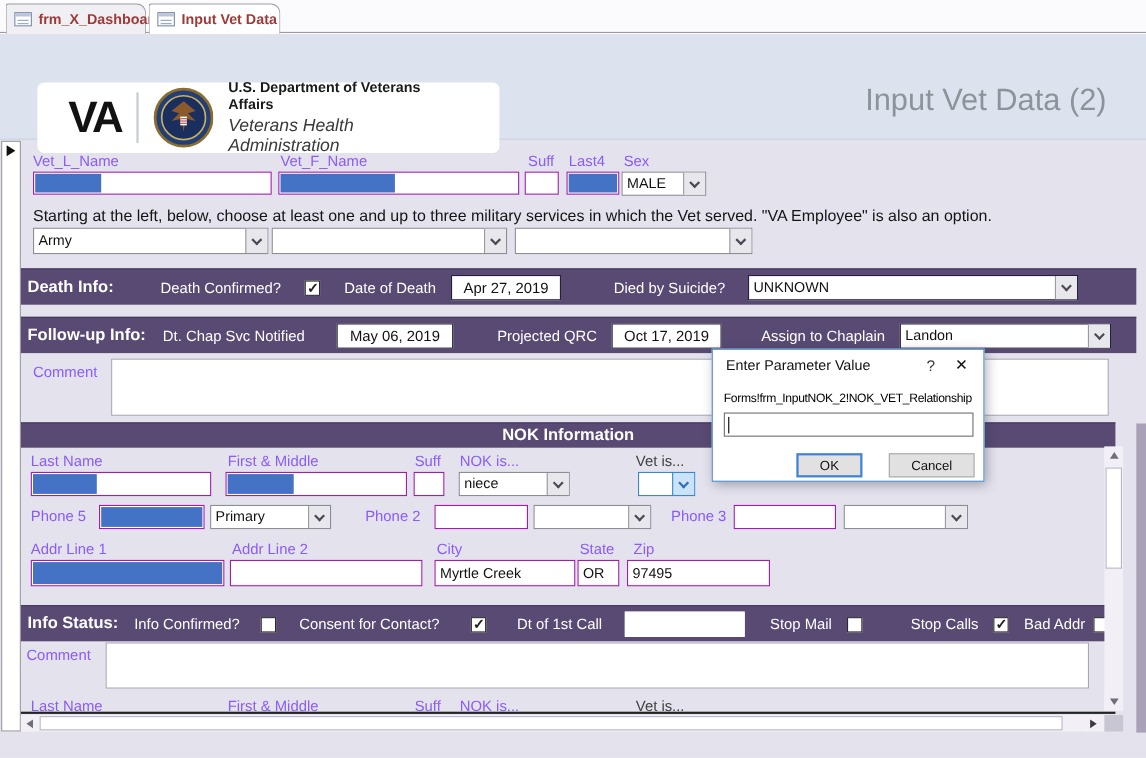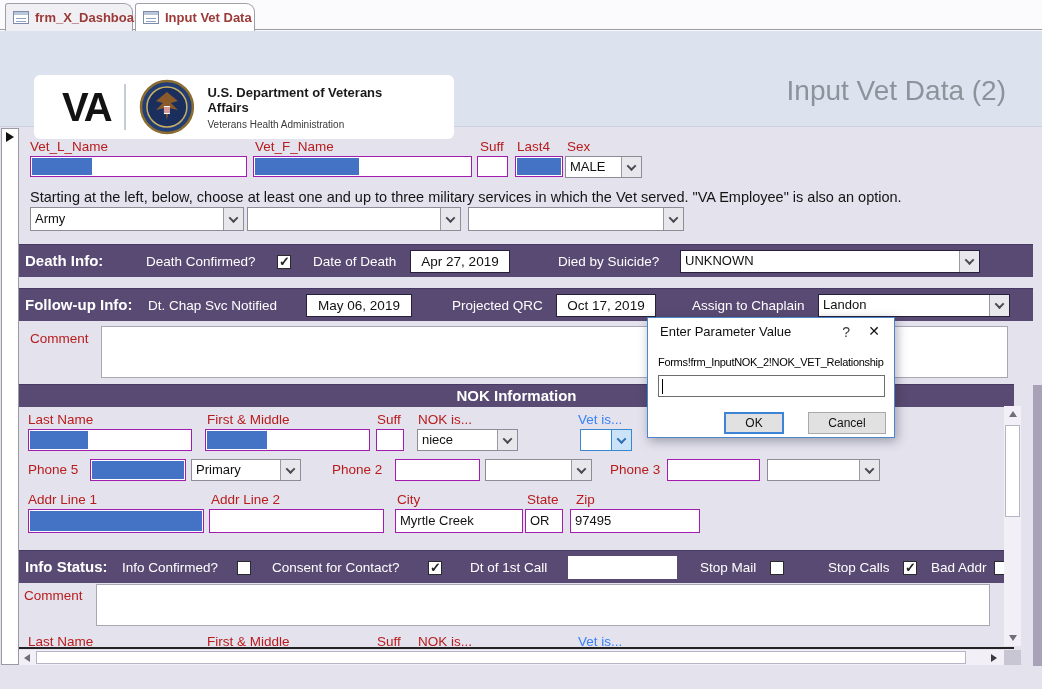--- a/index.html
+++ b/index.html
@@ -16,30 +16,30 @@
   .tabicon::after { content:""; position:absolute; left:2px; right:2px; top:6px; height:1px; background:#8fa3c0; box-shadow:0 3px 0 #8fa3c0; }
 
   
   .bodyband { position:absolute; left:0; top:31px; width:1042px; height:658px; background:var(--body-bg,#e3e2ed); }
   .headerband { position:absolute; left:0; top:31px; width:1042px; height:96px; background:var(--header-bg,#dde3ee); border-bottom:1px solid #cdd1de; }
 
   .logo { position:absolute; left:34px; top:44px; width:420px; height:64px; background:#fff; border-radius:6px; display:flex; align-items:center; padding:0 28px; gap:13px; }
   .va { font-size:40px; font-weight:800; letter-spacing:-2px; color:#121212; line-height:1; }
   .logosep { width:2px; height:46px; background:#c6ccd6; }
   .dept1 { font-size:13px; font-weight:700; color:#1a1a1a; }
-  .dept2 { font-size:10px; color:#3a3a3a; margin-top:4px; }
+  .dept2 { font-size:16px; color:#3a3a3a; margin-top:4px;font-style:italic; }
   .page-title { position:absolute; right:36px; top:44px; font-size:28px; color:var(--title-gray,#8d929b); }
 
   
   .selector { position:absolute; left:1px; top:128px; width:18px; height:537px; background:#ffffff; border:1px solid #9a9aa2; }
   .tri-right { position:absolute; left:6px; top:132px; width:0; height:0; border-top:5px solid transparent; border-bottom:5px solid transparent; border-left:8px solid #111; }
 
   
-  .lbl { position:absolute; font-size:13.5px; color:#b91c1c; white-space:nowrap; }
-  .lbl.gray { color:#3b82f6; }
+  .lbl { position:absolute; font-size:13.5px; color:#8b5cf6; white-space:nowrap; }
+  .lbl.gray { color:#404040; }
   .field { position:absolute; background:#fff; border:1px solid #a21caf; height:21px; }
   .redact { position:absolute; left:1px; top:1px; bottom:1px; background:var(--redacted-blue,#4472c4); }
   .redact.full { right:1px; }
   .fval { font-size:13px; color:#111; padding-left:4px; line-height:19px; display:block; white-space:nowrap; overflow:hidden; }
   .dd { position:absolute; background:#fff; border:1px solid #8d8d95; height:22px; display:flex; }
   .dd .dval { flex:1; font-size:13px; padding-left:4px; line-height:20px; color:#111; overflow:hidden; white-space:nowrap; }
   .ddbtn { width:20px; flex:none; background:#e8e7ec; border-left:1px solid #9a9aa2; display:flex; align-items:center; justify-content:center; }
   .chev { width:7px; height:7px; border-right:2px solid #4a4a55; border-bottom:2px solid #4a4a55; transform:rotate(45deg) translate(-1px,-1px); }
   .dd.focusdd { border-color:var(--focus-blue,#3a87d0); }
   .ddbtn.focus { background:#cbe3f8; border-left-color:var(--focus-blue,#3a87d0); }

